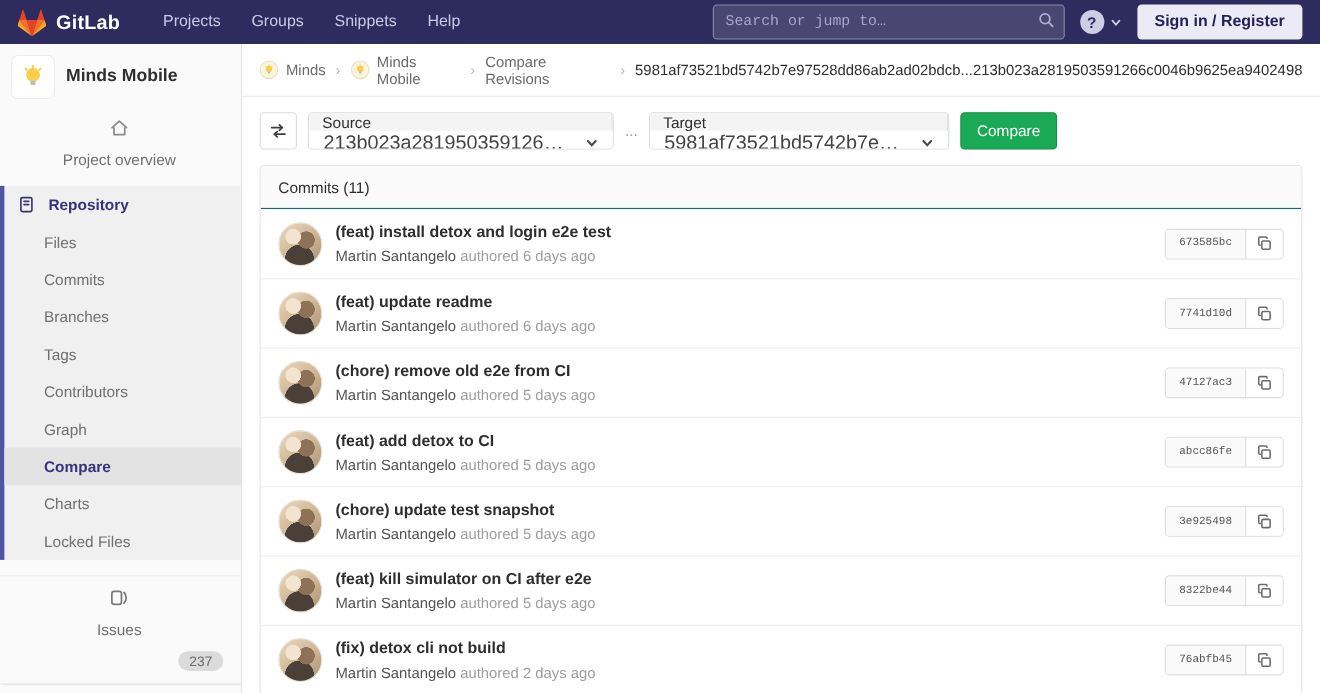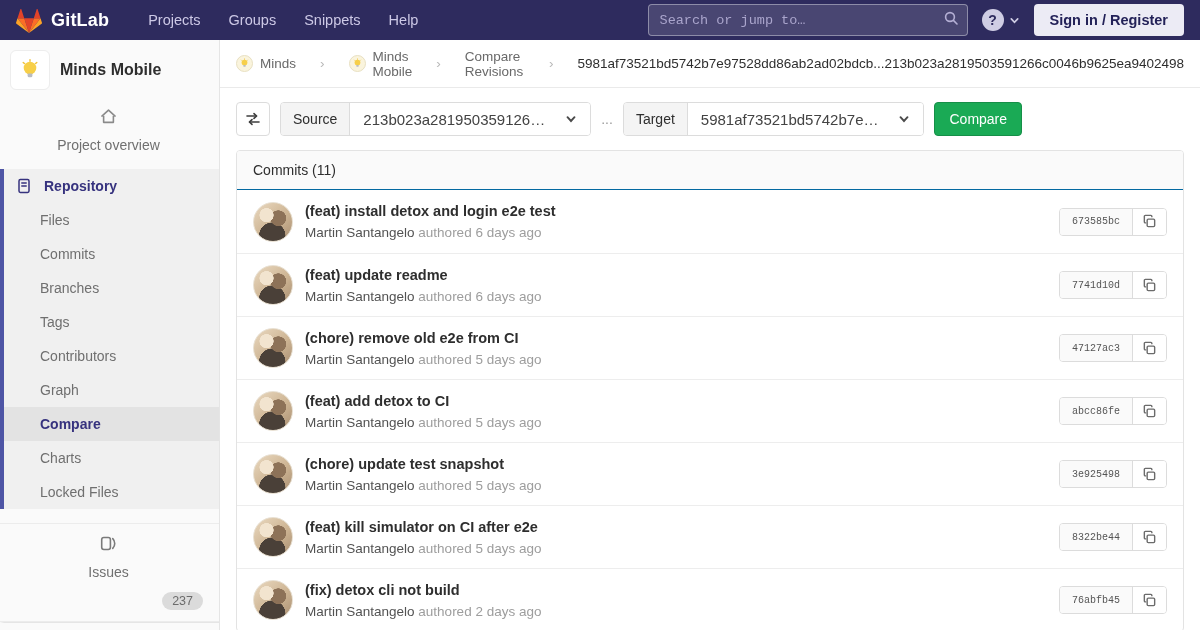--- a/index.html
+++ b/index.html
@@ -47,36 +47,36 @@
   .issues-section { margin-top: 14px; border-top: 1px solid #ececec; border-bottom: 1px solid #ececec; padding: 3px 0; }
   .badge { margin-left: auto; background: #dbdbdb; color: #6b6b6b; border-radius: 10px;
     padding: 2px 10px; font-size: 12.5px; }
   .side-spacer { flex: 1; }
   .collapse-footer { border-top: 1px solid #e5e5e5; padding: 13px 16px 13px 12px; display: flex;
     align-items: center; gap: 12px; color: #707070; font-size: 14px; cursor: pointer; border-left: 4px solid transparent; }
 
   
   .content { grid-row: 2; grid-column: 2; overflow: hidden; background: #fff; display: flex; flex-direction: column; }
   .breadcrumbs { height: 48px; flex: none; border-bottom: 1px solid #eaeaea; display: flex;
-    align-items: center; padding: 0 16px; gap: 24px; font-size: 13.5px; }
+    align-items: center; padding: 0 16px; gap: 9px; font-size: 13.5px; }
   .crumb { display: flex; align-items: center; gap: 7px; color: #696969; text-decoration: none; cursor: pointer; }
   .crumb-avatar { width: 17px; height: 17px; border-radius: 50%; background: #faf4dd;
     border: 1px solid #e8e0c2; display: flex; align-items: center; justify-content: center; flex: none; }
   .crumb-sep { color: #b8b8b8; }
   .crumb-current { font-weight: normal; color: #2e2e2e; font-size: 13.5px; }
   .content-inner { padding: 10px 16px; }
 
   .compare-form { display: flex; align-items: center; gap: 10px; margin: 4px 0 14px; }
   .icon-btn { width: 34px; height: 34px; border: 1px solid #dcdcdc; background: #fff;
     border-radius: 4px; display: flex; align-items: center; justify-content: center; cursor: pointer; }
   .input-group { display: flex; height: 34px; border: 1px solid #dcdcdc; border-radius: 4px;
-    overflow: hidden; background: #fff; }
+    overflow: hidden; background: #fff; flex-direction: column; }
   .addon { background: #f4f4f4; padding: 0 12px; display: flex; align-items: center;
     font-size: 14px; color: #2e2e2e; border-right: 1px solid #dcdcdc; }
-  .dropdown { display: flex; align-items: center; gap: 20px; padding: 0 13px; font-size: 15px;
+  .dropdown { display: flex; align-items: center; gap: 20px; padding: 0 13px; font-size: 18px;
     color: #434343; min-width: 205px; justify-content: space-between; cursor: pointer; background: #fff; border: none;
     font-family: "Liberation Sans", sans-serif; }
   .dots { color: #9a9a9a; font-size: 14px; }
   .btn-success { background: #1aaa55; border: 1px solid #168f48; color: #fff; border-radius: 4px;
     height: 34px; padding: 0 14px; font-size: 14px; cursor: pointer; font-family: "Liberation Sans", sans-serif; }
 
   .commits-panel { border: 1px solid #e3e3e3; border-radius: 4px; background: #fff; overflow: hidden; }
   .panel-header { background: #fafafa; border-bottom: 1px solid #0369a1; padding: 11px 16px;
     font-size: 14px; color: #2e2e2e; }
   .commit-list { list-style: none; }

